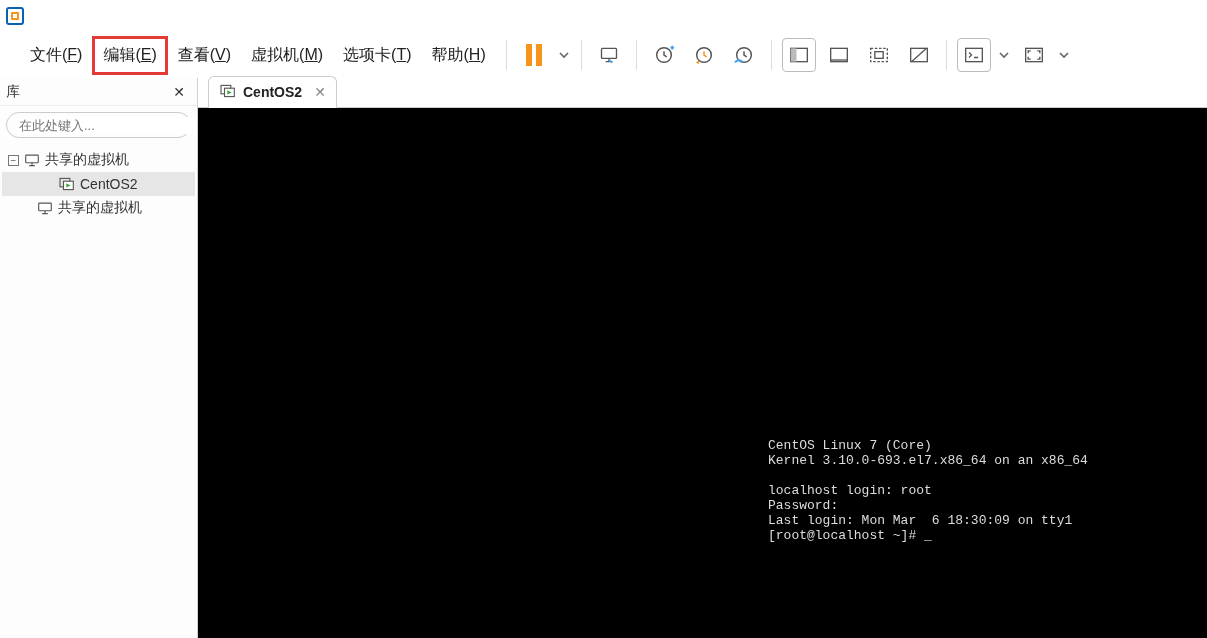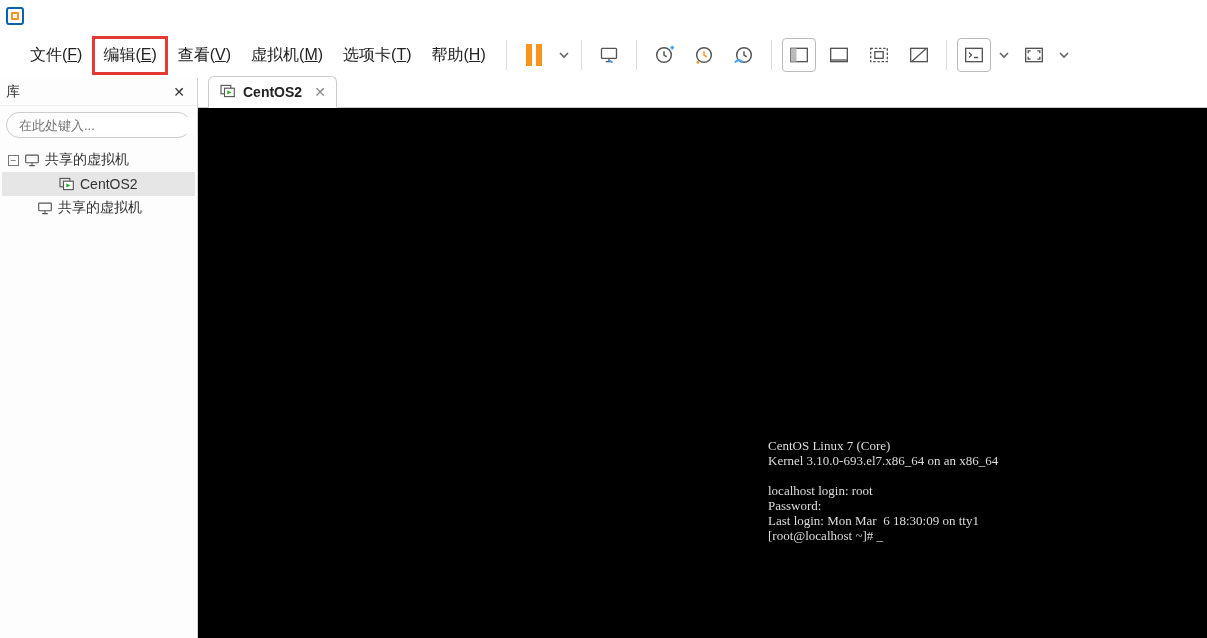--- a/index.html
+++ b/index.html
@@ -48,21 +48,21 @@
   .tree-row .spacer2 { width:46px; }
   .tree-row svg { width:18px; height:14px; flex-shrink:0;}
   .tree-row.sel { background:#e6e6e6; }
 
   .main { flex:1; display:flex; flex-direction:column; background:#fff;}
   .tabstrip { height:34px; display:flex; align-items:flex-end; padding-left:10px; background:#fff; border-bottom:1px solid #ccc; margin-top:-4px;}
   .tab { height:32px; background:#fff; border:1px solid #ccc; border-bottom:1px solid #fff; border-top-left-radius:6px; border-top-right-radius:6px; display:flex; align-items:center; gap:6px; padding:0 10px; position:relative; top:1px;}
   .tab .tab-icon svg { width:18px; height:14px; }
   .tab .tab-label { font-weight:bold; font-size:14px; color:#222;}
   .tab .tab-close { color:#888; font-size:14px; margin-left:6px; cursor:default;}
-  .terminal { flex:1; background:#000; color:#ddd; font-family:Liberation Serif, serif; font-size:13px; line-height:15px; white-space:pre; position:relative; overflow:hidden;}
+  .terminal { flex:1; background:#000; color:#ddd; font-family:Liberation Mono, monospace; font-size:13px; line-height:15px; white-space:pre; position:relative; overflow:hidden;}
   .terminal-text { position:absolute; left:570px; top:330px; }
 
   .watermark { position:absolute; right:20px; bottom:8px; color:#000000; font-size:14px; letter-spacing:.5px;}
 </style>
 </head>
 <body>
 
 <div class="titlebar">
   <span class="app-icon"></span>
 </div>

